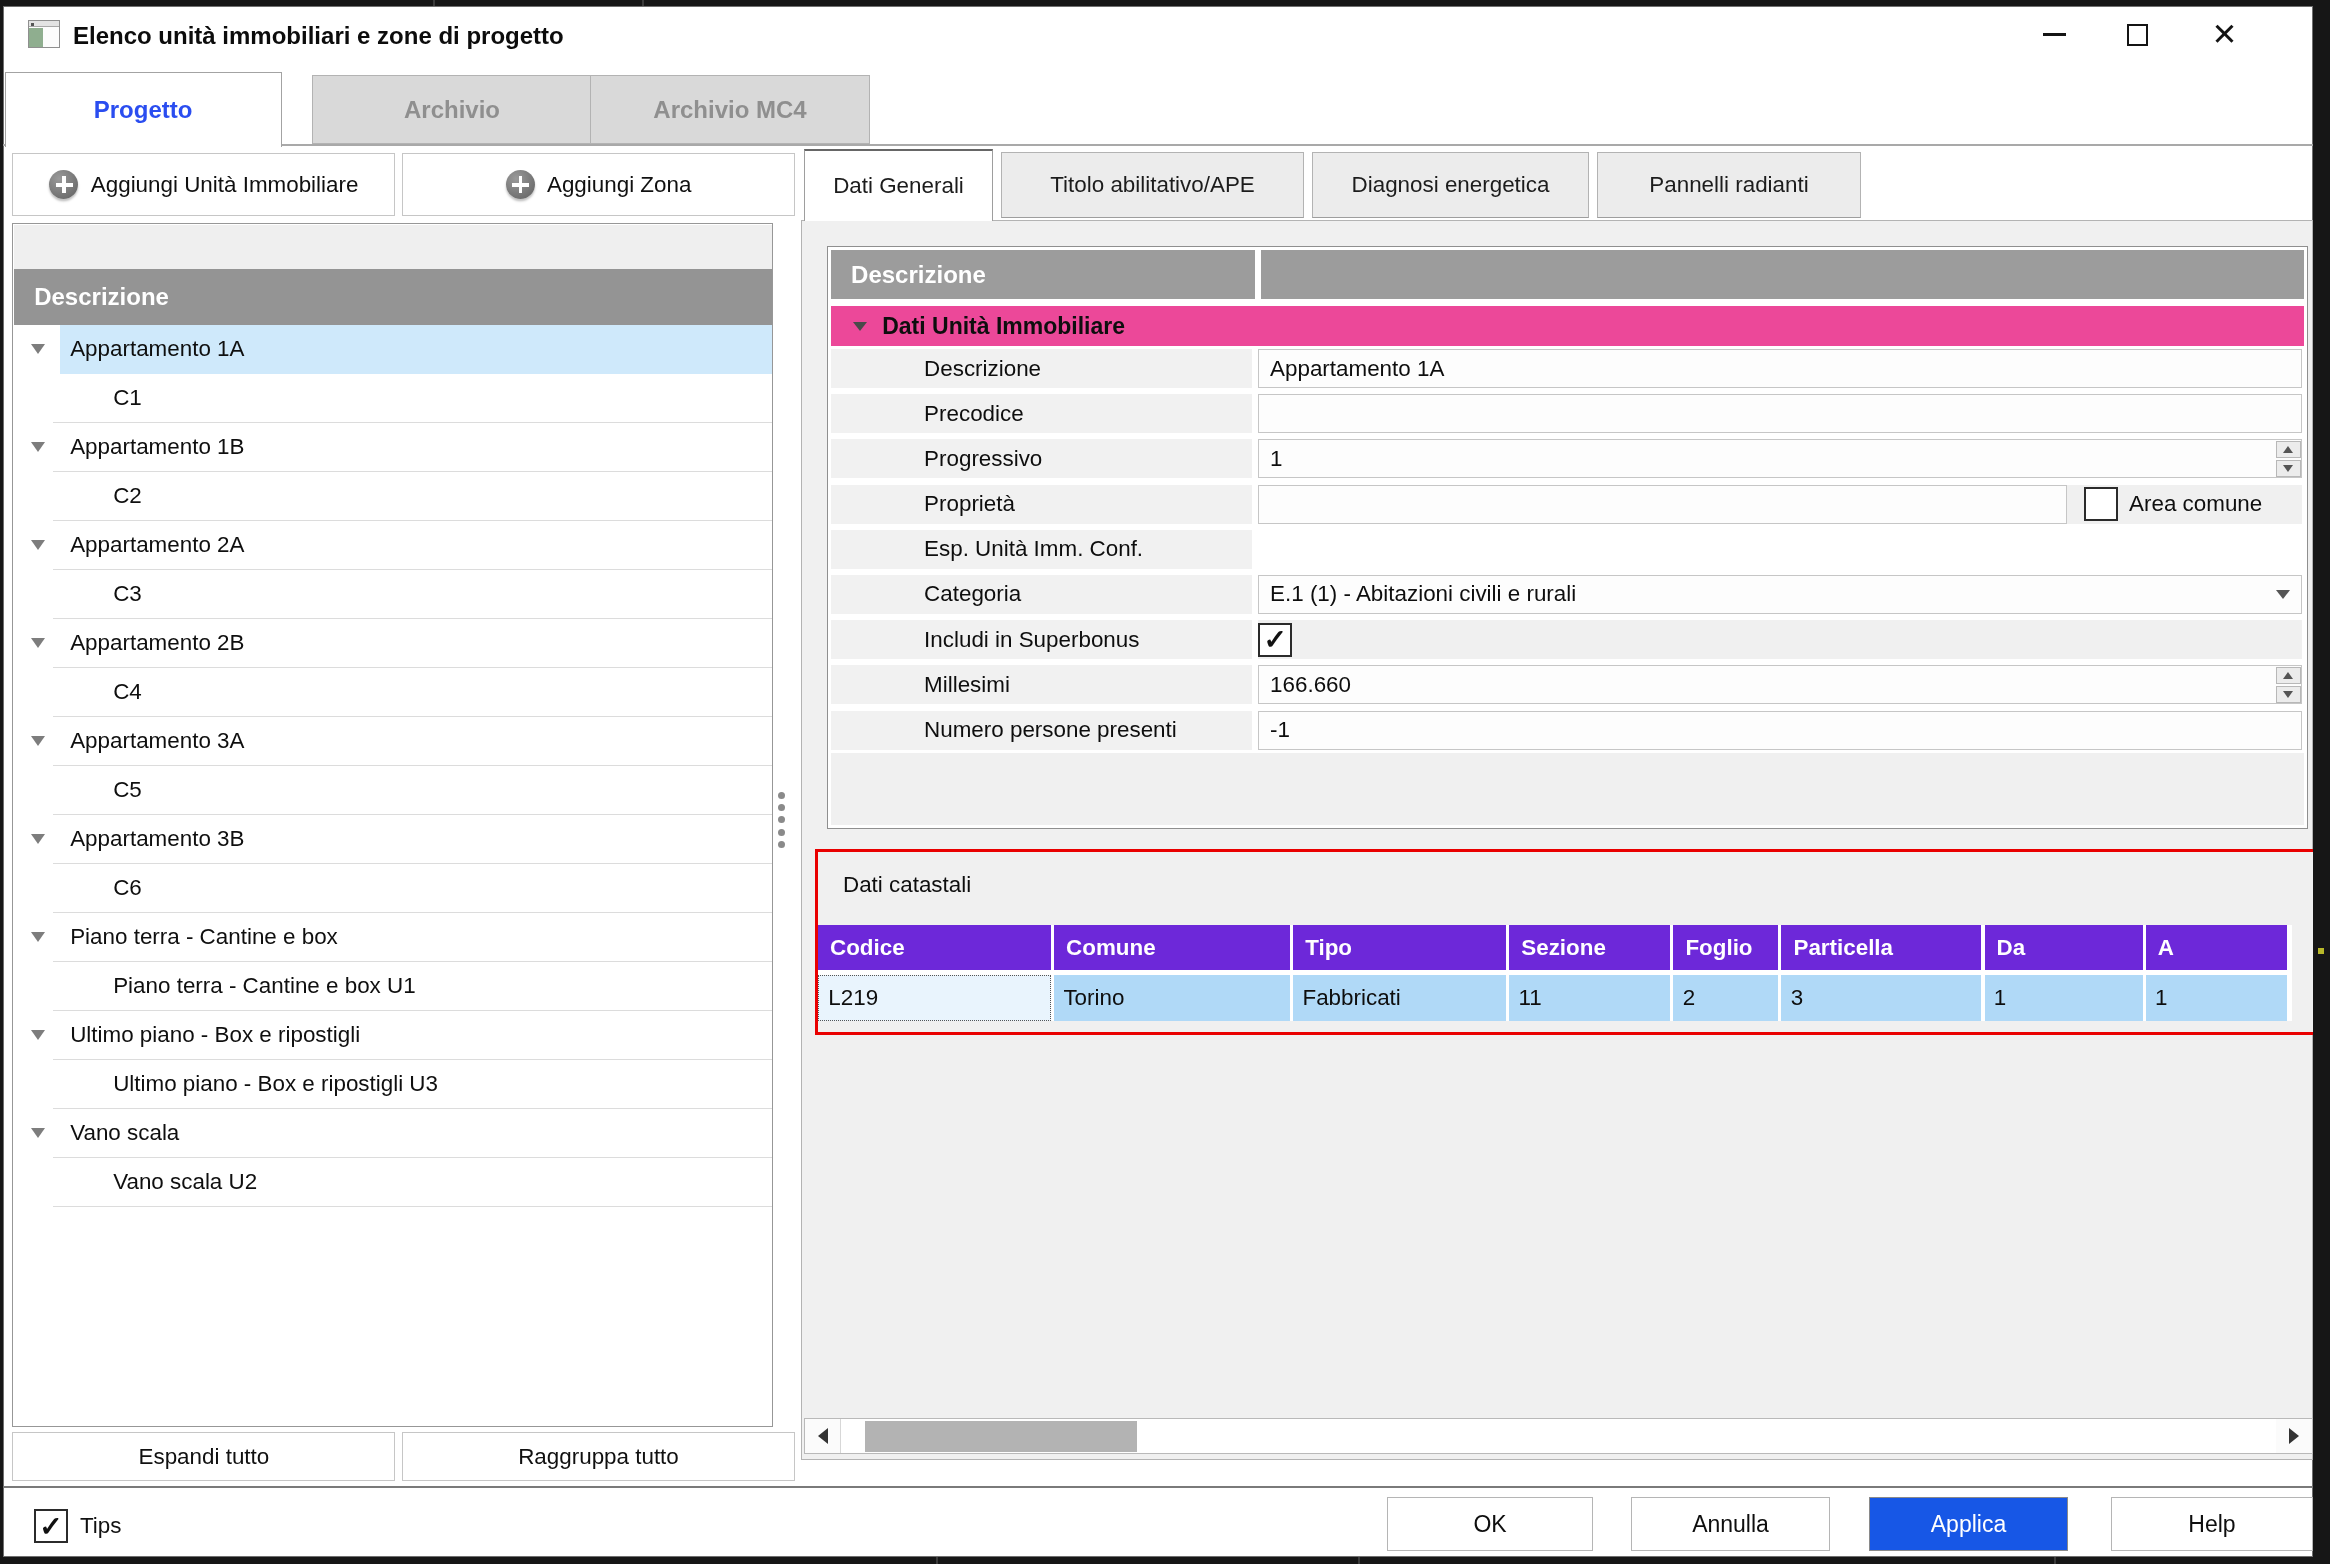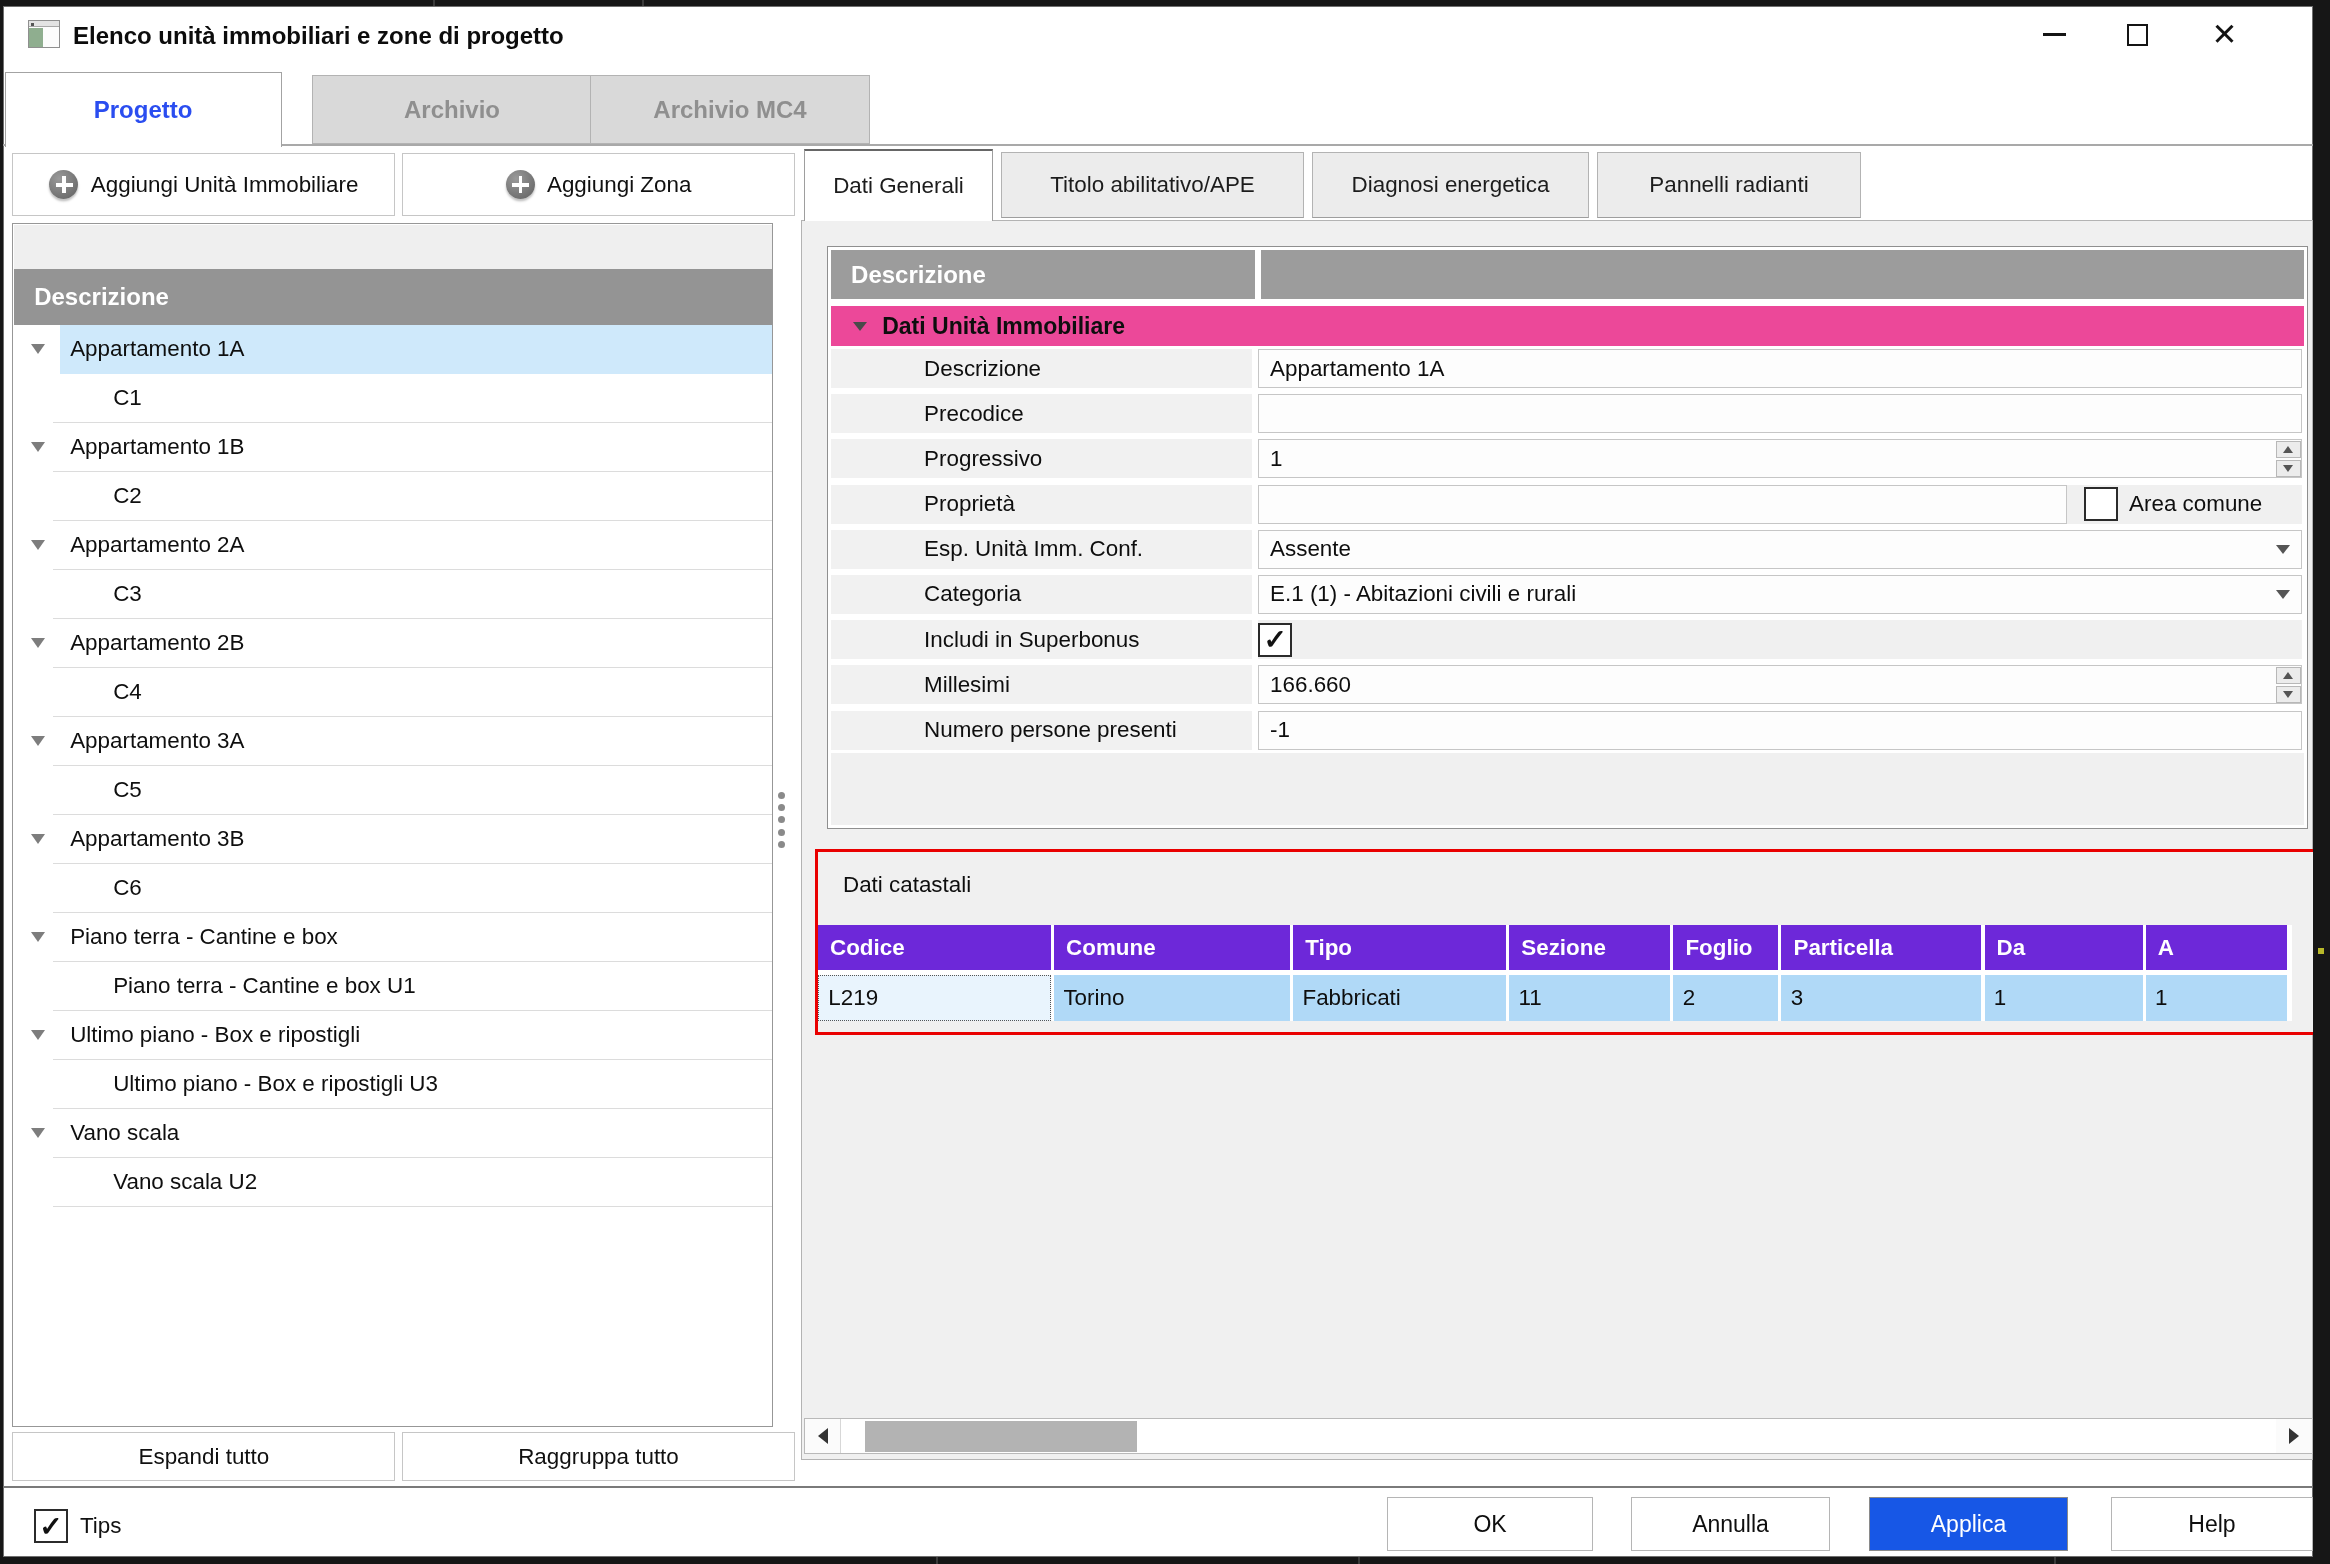--- a/index.html
+++ b/index.html
@@ -306,24 +306,20 @@
       <div class="prow">
         <div class="plabel">Proprietà</div>
         <div class="pval">
           <div class="pinput fixedw" style="margin-right: 17px;"></div>
           <div class="checkbox"></div>
           <div class="cb-label">Area comune</div>
         </div>
       </div>
       <div class="prow">
         <div class="plabel">Esp. Unità Imm. Conf.</div>
-        <div class="pval">
-          <div class="pinput">Assente</div>
-          <div class="combo-arrow"></div>
-        </div>
       </div>
       <div class="prow">
         <div class="plabel">Categoria</div>
         <div class="pval">
           <div class="pinput">E.1 (1) - Abitazioni civili e rurali</div>
           <div class="combo-arrow"></div>
         </div>
       </div>
       <div class="prow">
         <div class="plabel">Includi in Superbonus</div>

